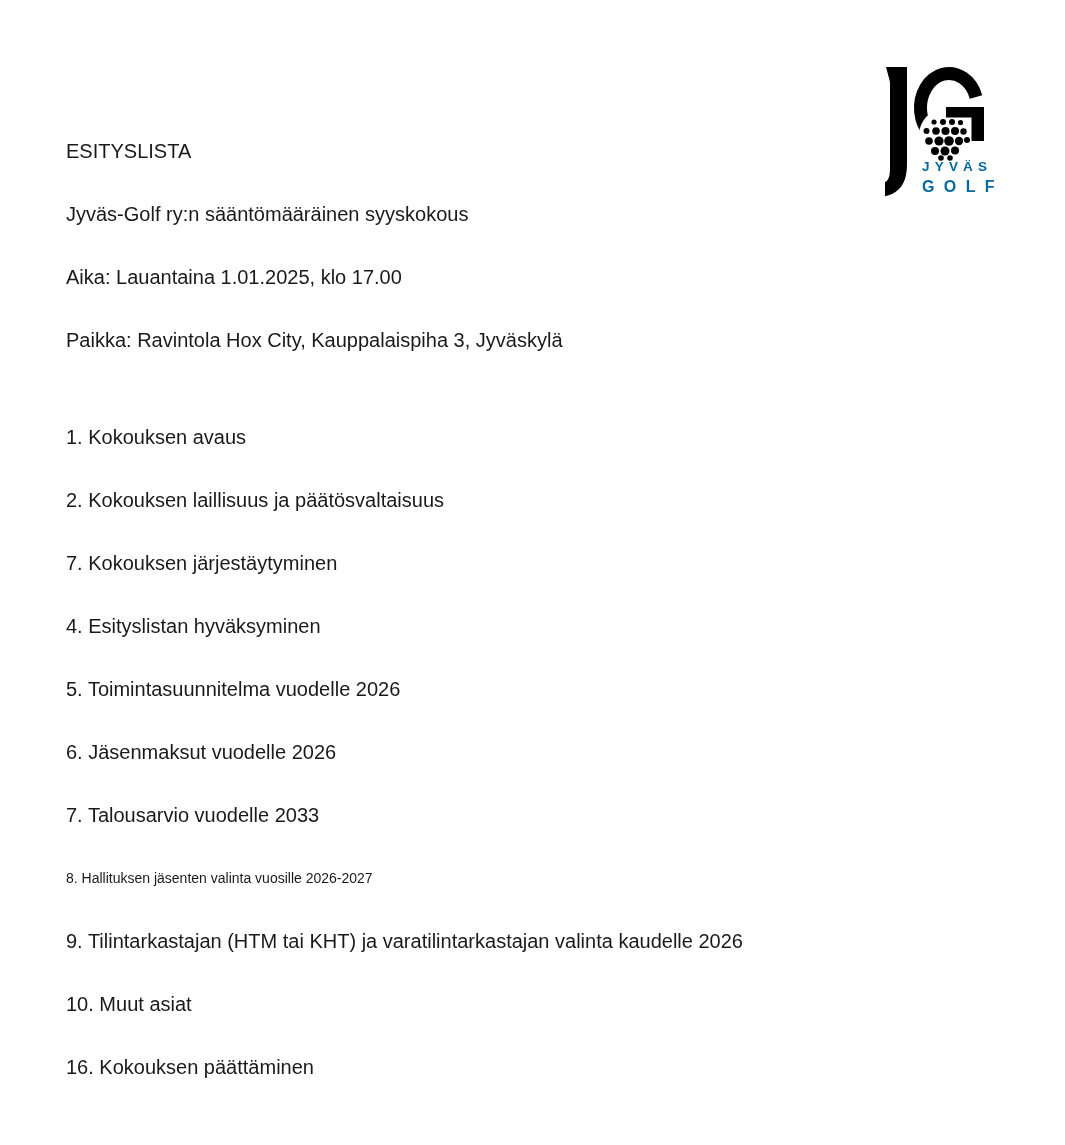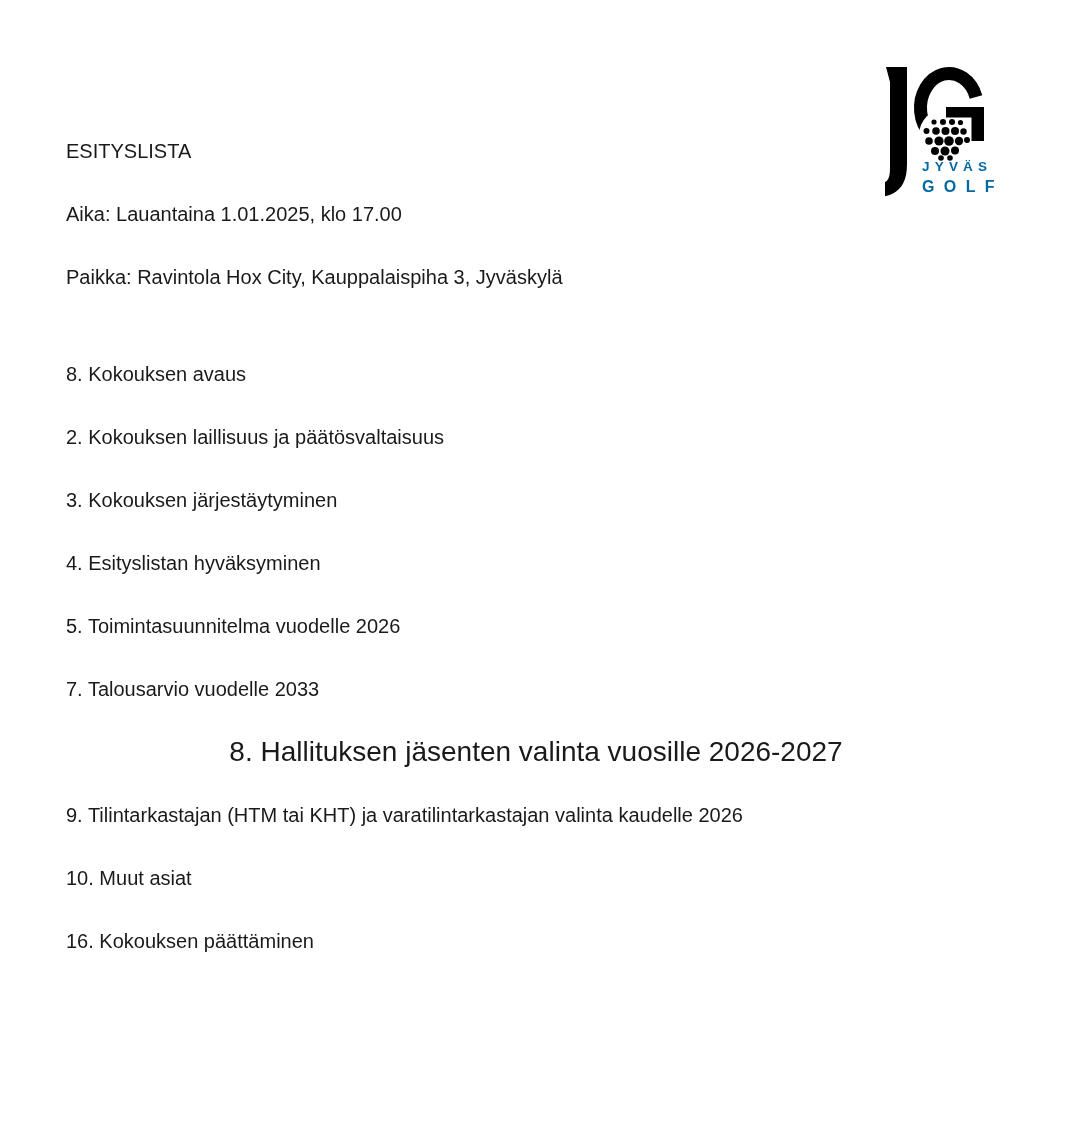--- a/index.html
+++ b/index.html
@@ -30,24 +30,23 @@
     white-space: nowrap;
   }
   .gap-after {
     margin-bottom: 65px;
   }
   .line-group {
     margin: 0 0 31px 0;
   }
   .line-group p {
     margin: 0;
-    font-size: 28px;
+    font-size: 14px;
     line-height: 32px;
     white-space: nowrap;
-    text-align: center;
   }
   
   .logo {
     position: absolute;
     left: 884px;
     top: 64px;
     width: 106px;
     height: 136px;
   }
   .logo svg {
@@ -115,28 +114,30 @@
 
     <rect x="62" y="43" width="38" height="10.5" fill="#000000"></rect>
     <rect x="87.5" y="43" width="12.5" height="34" fill="#000000"></rect>
   </svg>
   <div class="logo-word w1">JYVÄS</div>
   <div class="logo-word w2">GOLF</div>
 </div>
 
 <div class="content">
   <p class="line">ESITYSLISTA</p>
+  <p class="line">Jyväs-Golf ry:n sääntömääräinen syyskokous</p>
   <p class="line">Aika: Lauantaina 1.01.2025, klo 17.00</p>
   <p class="line gap-after">Paikka: Ravintola Hox City, Kauppalaispiha 3, Jyväskylä</p>
 
-  <p class="line">8. Kokouksen avaus</p>
+  <p class="line">1. Kokouksen avaus</p>
   <p class="line">2. Kokouksen laillisuus ja päätösvaltaisuus</p>
-  <p class="line">3. Kokouksen järjestäytyminen</p>
+  <p class="line">7. Kokouksen järjestäytyminen</p>
   <p class="line">4. Esityslistan hyväksyminen</p>
   <p class="line">5. Toimintasuunnitelma vuodelle 2026</p>
+  <p class="line">6. Jäsenmaksut vuodelle 2026</p>
   <p class="line">7. Talousarvio vuodelle 2033</p>
 
   <div class="line-group">
     <p>8. Hallituksen jäsenten valinta vuosille 2026-2027</p>
   </div>
 
   <p class="line">9. Tilintarkastajan (HTM tai KHT) ja varatilintarkastajan valinta kaudelle 2026</p>
   <p class="line">10. Muut asiat</p>
   <p class="line">16. Kokouksen päättäminen</p>
 </div>

